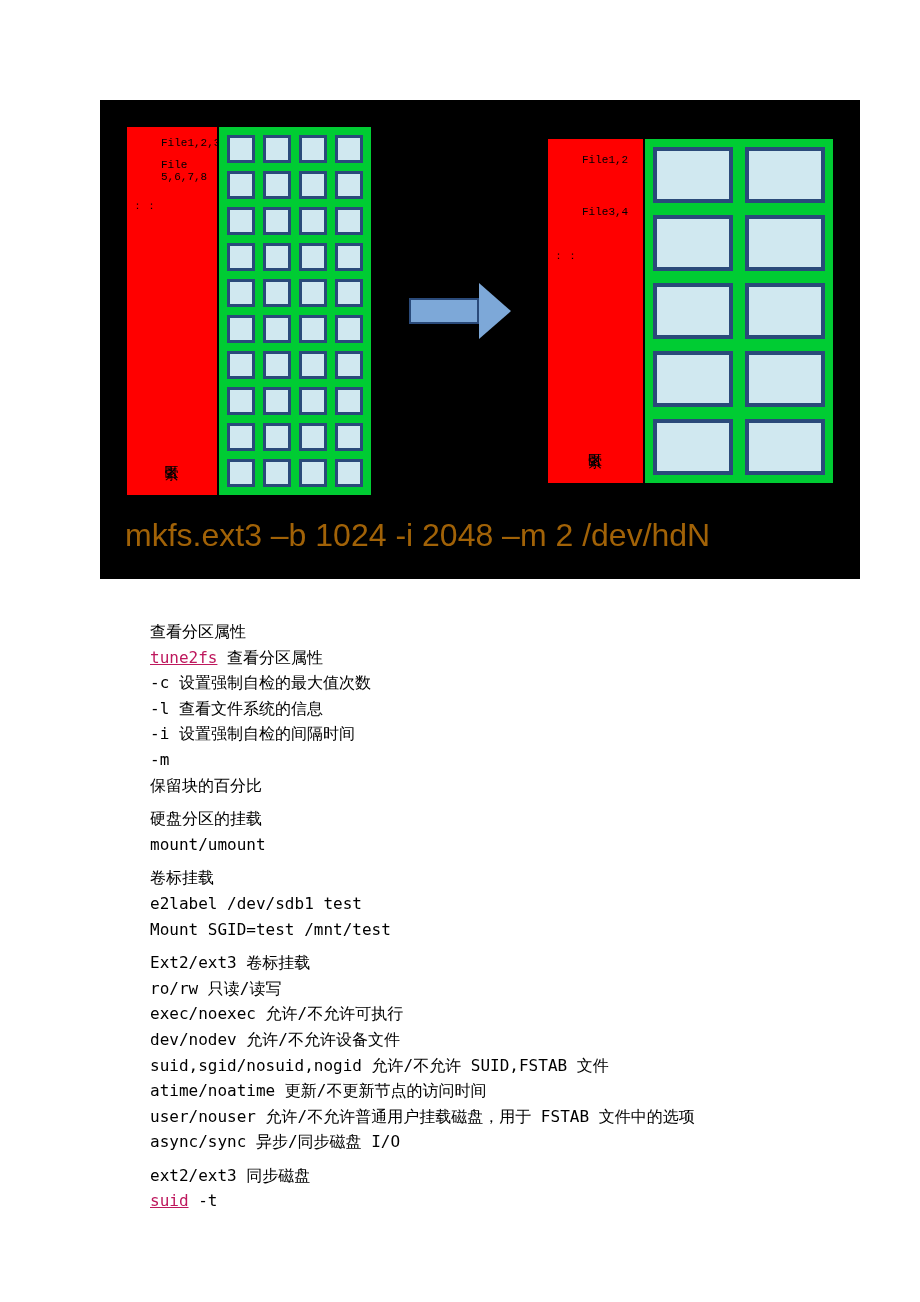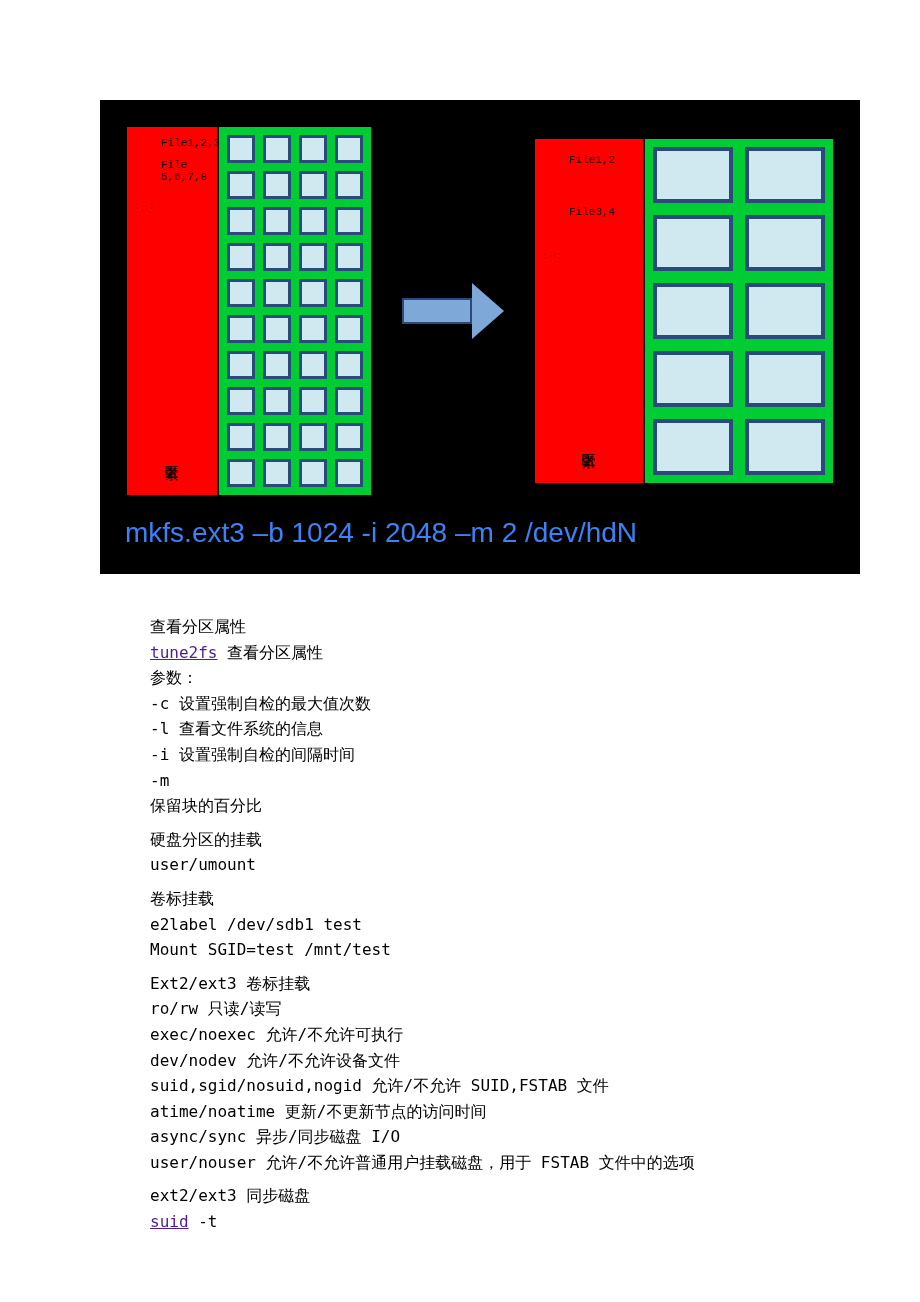--- a/index.html
+++ b/index.html
@@ -24,21 +24,21 @@
     .index-area {
       background: #ff0000;
       width: 90px;
       display: flex;
       flex-direction: column;
       padding: 10px 5px;
       font-size: 11px;
       color: black;
     }
     .index-area-lg {
-      width: 108px;
+      width: 95px;
       padding-top: 15px;
     }
     .index-label { margin-bottom: 10px; font-family: Liberation Mono, monospace; padding-left: 29px; }
     .index-vertical {
       margin-top: auto;
       margin-bottom: 30px;
       text-align: center;
       font-size: 14px;
       writing-mode: vertical-rl;
       text-orientation: upright;
@@ -90,35 +90,35 @@
       content: '';
       position: absolute;
       left: -35px; top: -31px;
       width: 0; height: 0;
       border-top: 31px solid transparent;
       border-bottom: 31px solid transparent;
       border-left: 35px solid #2a4a7a;
       z-index: -1;
     }
     .command-text {
-      color: #3b82f6;
-      font-size: 28px;
+      color: #a16207;
+      font-size: 32px;
       margin-top: 20px;
       font-family: Arial, sans-serif;
     }
     .content {
       padding: 0 150px;
       font-family: SimSun, monospace;
       font-size: 16px;
       line-height: 1.6;
       color: black;
     }
     .content p { margin: 0; }
     .content .section-gap { margin-top: 8px; }
-    .link { color: #4c1d95; text-decoration: underline; }
+    .link { color: #be185d; text-decoration: underline; }
     .dots2 { margin-top: 5px; margin-bottom: 5px; }
   </style>
 </head>
 <body>
 
 <div class="diagram-container">
   <div class="diagram-inner">
     <div class="block">
       <div class="index-area">
         <div class="index-label">File1,2,3,4</div>
@@ -197,44 +197,43 @@
           </div>
       </div>
     </div>
   </div>
   <div class="command-text">mkfs.ext3  –b  1024  -i 2048  –m 2 /dev/hdN</div>
 </div>
 
 <div class="content">
   <p>查看分区属性</p>
   <p><span class="link">tune2fs</span><span> 查看分区属性</span></p>
-  <p>参数：</p>
   <div id="params-list">
       <p>-c 设置强制自检的最大值次数</p>
       <p>-l 查看文件系统的信息</p>
       <p>-i 设置强制自检的间隔时间</p>
       <p>-m</p>
       <p>保留块的百分比</p>
     </div>
 
   <p class="section-gap">硬盘分区的挂载</p>
-  <p>user/umount</p>
+  <p>mount/umount</p>
 
   <p class="section-gap">卷标挂载</p>
   <div id="label-mount-lines">
       <p>e2label /dev/sdb1 test</p>
       <p>Mount SGID=test /mnt/test</p>
     </div>
 
   <p class="section-gap">Ext2/ext3 卷标挂载</p>
   <div id="mount-options-lines">
       <p>ro/rw 只读/读写</p>
       <p>exec/noexec 允许/不允许可执行</p>
       <p>dev/nodev 允许/不允许设备文件</p>
       <p>suid,sgid/nosuid,nogid 允许/不允许 SUID,FSTAB 文件</p>
       <p>atime/noatime 更新/不更新节点的访问时间</p>
+      <p>user/nouser 允许/不允许普通用户挂载磁盘，用于 FSTAB 文件中的选项</p>
       <p>async/sync 异步/同步磁盘 I/O</p>
-      <p>user/nouser 允许/不允许普通用户挂载磁盘，用于 FSTAB 文件中的选项</p>
     </div>
 
   <p class="section-gap">ext2/ext3 同步磁盘</p>
   <p><span class="link">suid</span><span> -t</span></p>
 </div>
 
 </body></html>

